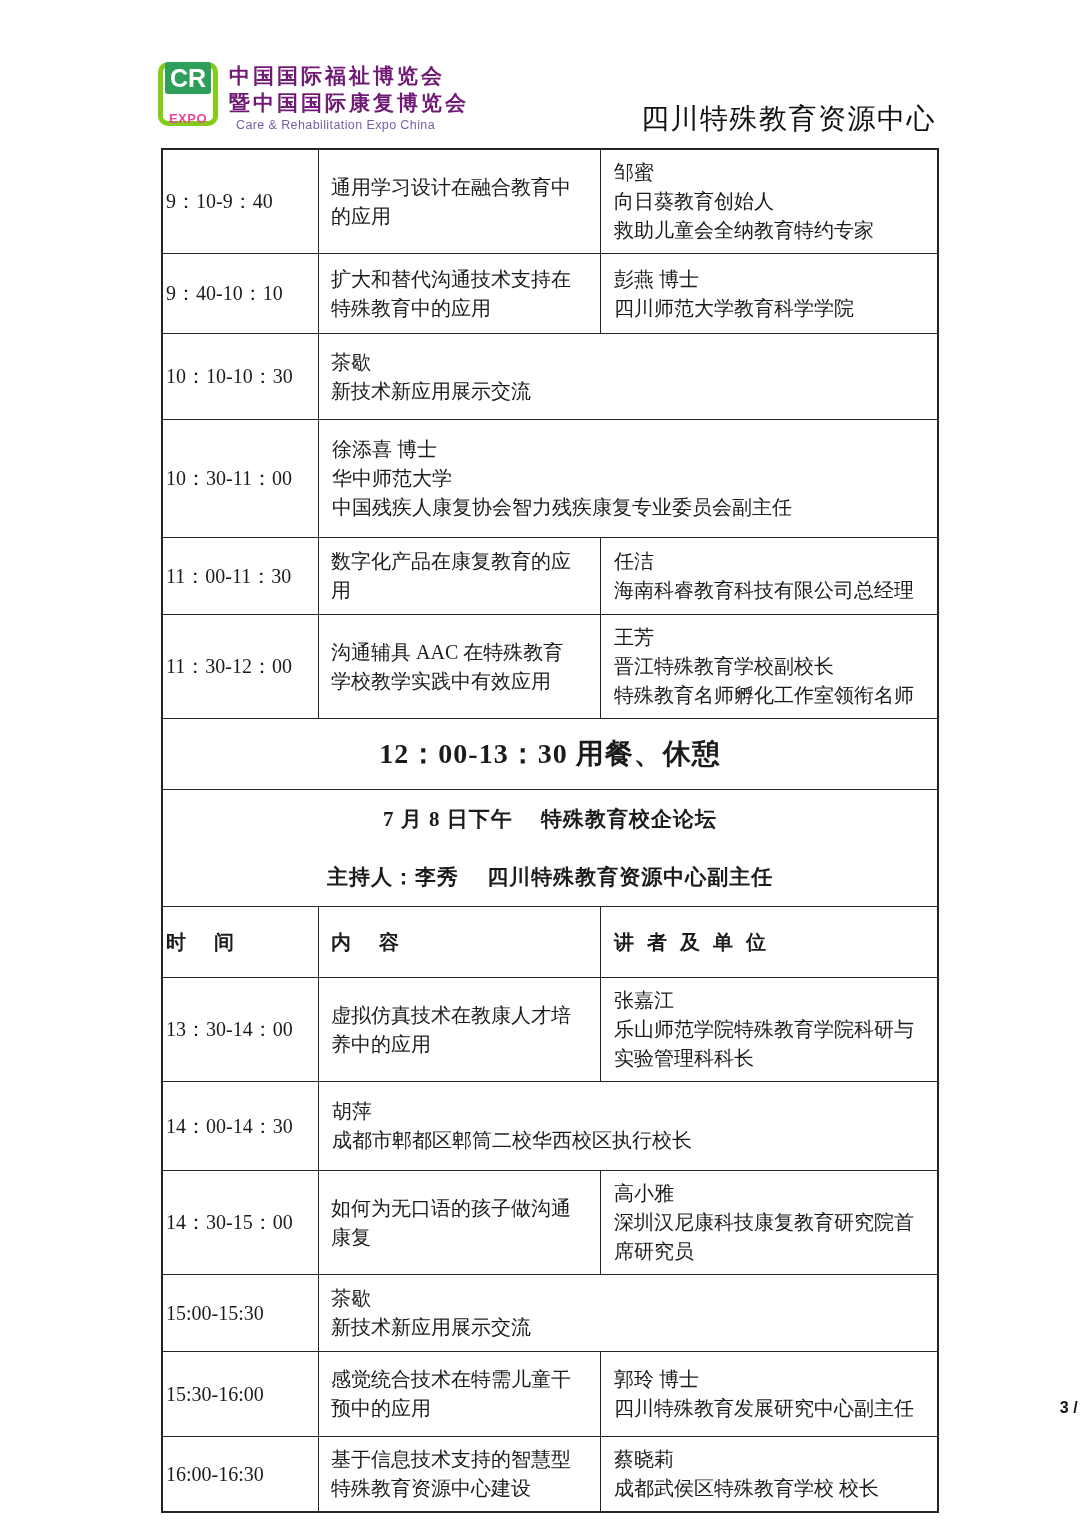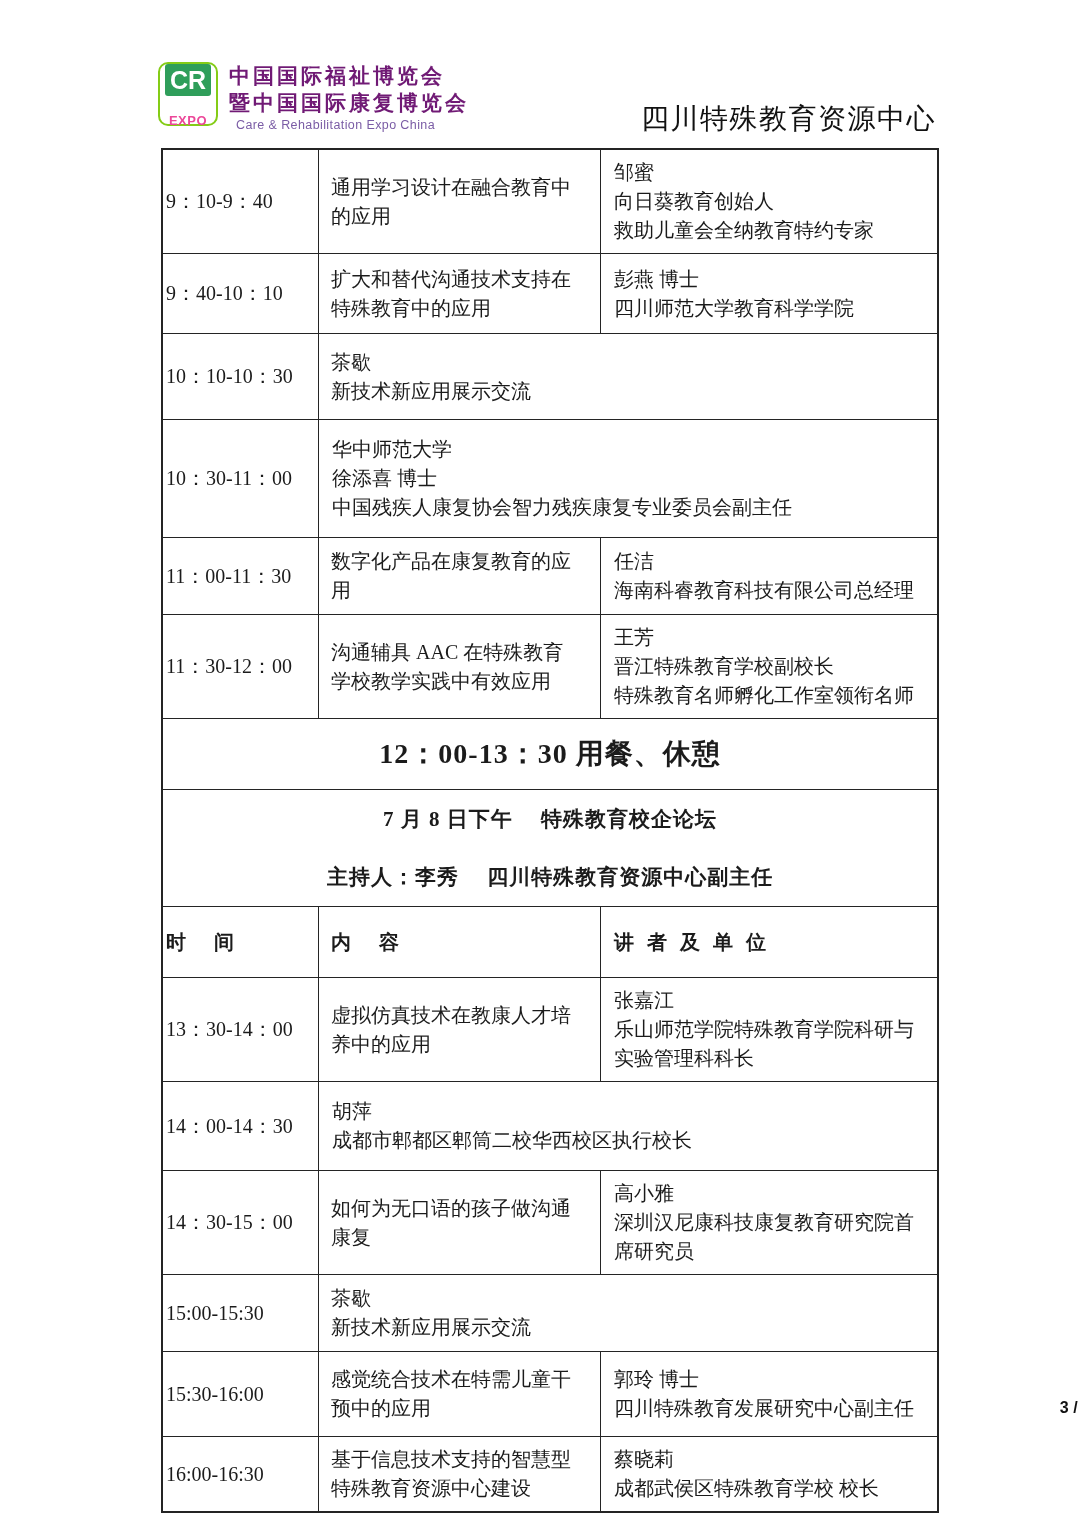--- a/index.html
+++ b/index.html
@@ -4,22 +4,22 @@
 <style>
   html,body { margin:0; padding:0; background:#ffffff; }
   .page {
     position:relative; width:1080px; height:1527px; background:#ffffff;
     font-family:"Liberation Serif","DejaVu Serif",serif; color:#1b1b1b; overflow:hidden;
   }
   
   .doc-header { position:absolute; top:0; left:0; width:1080px; height:148px; }
   .logo { position:absolute; left:158px; top:62px; display:flex; align-items:flex-start; }
   .logo-badge {
-    width:60px; height:64px; border:2px solid #84cc16; border-radius:10px; background:#fff;
-    box-sizing:border-box; display:flex; flex-direction:column; align-items:center; justify-content:flex-start;
+    width:60px; height:64px; border:5px solid #84cc16; border-radius:10px; background:#fff;
+    box-sizing:border-box; display:flex; flex-direction:column; align-items:center; justify-content:center;
     gap:17px; font-family:"Liberation Sans",sans-serif;
   }
   .logo-cr {
     width:46px; height:32px; background:#2f9e5a; color:#fff; font-weight:700; font-size:25px;
     line-height:32px; text-align:center; border-radius:3px;
   }
   .logo-expo { color:#ec4899; font-weight:700; font-size:13px; letter-spacing:0.5px; }
   .logo-text { margin-left:11px; font-family:"Liberation Sans",sans-serif; padding-top:1px; }
   .logo-title { color:#701a75; font-weight:700; font-size:21px; letter-spacing:3px; line-height:1.28; }
   .logo-sub { color:#7a5ca5; font-size:12.5px; letter-spacing:0.4px; margin-top:1px;margin-left:7px; }
@@ -97,22 +97,22 @@
       <div class="cell c-time">10：10-10：30</div>
       <div class="cell c-merged">
         <div>茶歇</div>
         <div>新技术新应用展示交流</div>
       </div>
     </div>
 
     <div class="trow" style="min-height:118px">
       <div class="cell c-time">10：30-11：00</div>
       <div class="cell c-speaker">
+        <div>徐添喜 博士</div>
         <div>华中师范大学</div>
-        <div>徐添喜 博士</div>
         <div>中国残疾人康复协会智力残疾康复专业委员会副主任</div>
       </div>
     </div>
 
     <div class="trow" style="min-height:77px">
       <div class="cell c-time">11：00-11：30</div>
       <div class="cell c-content">数字化产品在康复教育的应用</div>
       <div class="cell c-speaker">
         <div>任洁</div>
         <div>海南科睿教育科技有限公司总经理</div>

